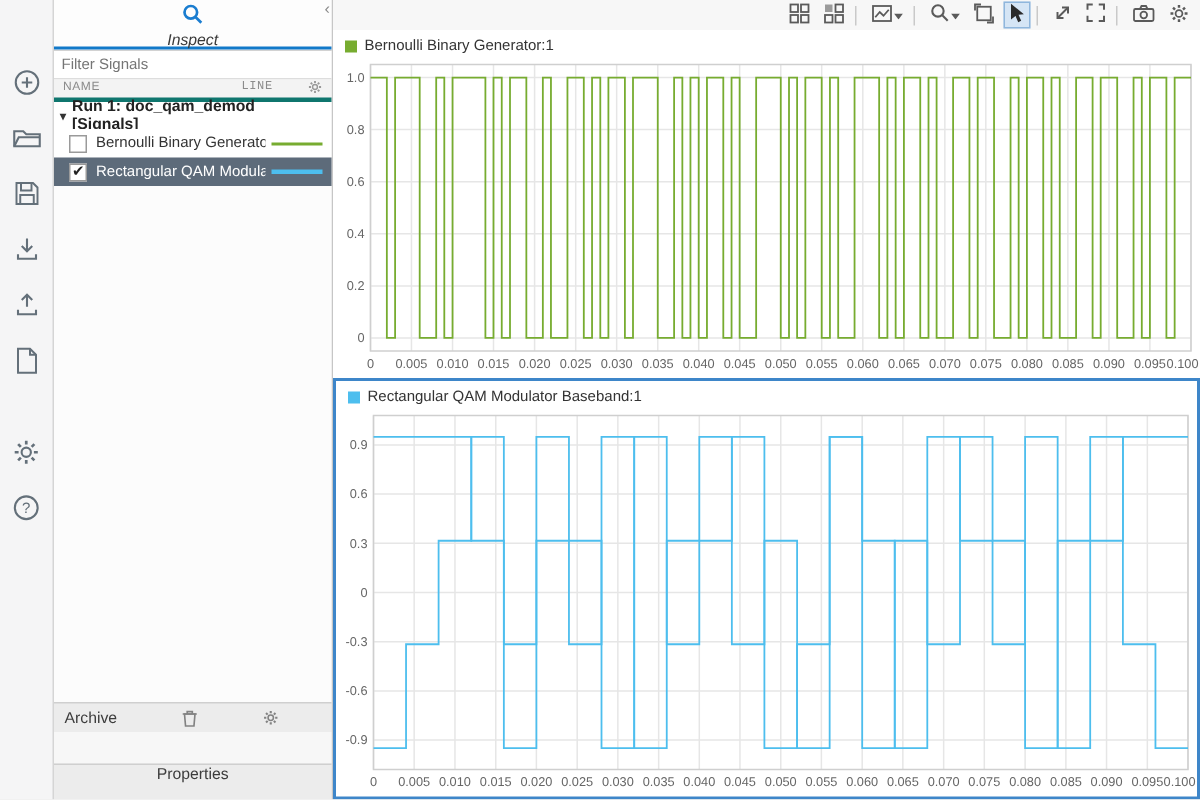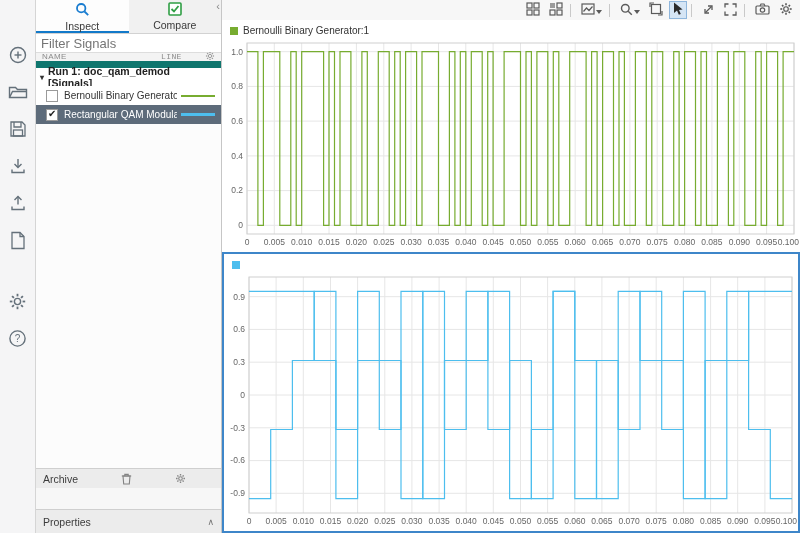--- a/index.html
+++ b/index.html
@@ -9,41 +9,41 @@
 
   
   .icon-strip { position:absolute; left:0; top:0; width:36px; height:533px; background:#f5f5f6; border-right:1px solid #d5d5d5; display:flex; flex-direction:column; align-items:center; padding-top:42px; }
   .strip-btn { width:26px; height:26px; margin-bottom:11px; display:flex; align-items:center; justify-content:center; cursor:pointer; }
   .strip-btn svg { display:block; }
   .gap-above { margin-top:24px; }
 
   
   .panel { position:absolute; left:36px; top:0; width:186px; height:533px; background:#fbfbfb; border-right:1px solid #c6c6c6; display:flex; flex-direction:column; }
   .tabs { position:relative; height:34px; background:#f1f1f1; border-bottom:1px solid #d2d2d2; display:flex; flex:none; }
-  .tab { flex:1; display:flex; flex-direction:column; align-items:center; justify-content:center; gap:1px; cursor:pointer; font-size:10.5px; color:#3a3a3a; }
+  .tab { flex:1; display:flex; flex-direction:column; align-items:center; justify-content:flex-end; gap:1px; cursor:pointer; font-size:10.5px; color:#3a3a3a;font-style:italic; }
   .tab.active { background:#fdfdfd; box-shadow: inset 0 -2px 0 #1279c9; }
   .collapse-arrow { position:absolute; right:1px; top:0px; font-size:11px; color:#8a8a8a; cursor:pointer; line-height:12px; }
   .filter-row { height:19px; border-bottom:1px solid #ddd; background:#fff; padding:1px 5px; flex:none; }
-  .filter-input { width:100%; height:100%; border:none; outline:none; font-size:13px; color:#333; background:transparent; font-family:inherit; }
-  .cols { height:15px; background:#f3f3f3; border-bottom:7px solid #0f766e; display:flex; align-items:flex-end; padding:0 6px; font-size:8px; color:#8b8b8b; letter-spacing:.4px; flex:none; }
+  .filter-input { width:100%; height:100%; border:none; outline:none; font-size:10px; color:#333; background:transparent; font-family:inherit; }
+  .cols { height:15px; background:#f3f3f3; border-bottom:3px solid #0f766e; display:flex; align-items:flex-start; padding:0 6px; font-size:8px; color:#8b8b8b; letter-spacing:.4px; flex:none; }
   .col-name { flex:1; }
   .col-line { width:42px;font-family:Liberation Mono, monospace; }
   .col-gear { width:12px; display:flex; justify-content:flex-end; }
   .run-row { height:18px; display:flex; align-items:center; padding:0 4px; font-weight:bold; font-size:10.5px; color:#222; background:#fff; flex:none; cursor:pointer; }
   .run-caret { font-size:8px; margin-right:4px; color:#333; }
   .sig-row { height:19px; display:flex; align-items:center; padding:0 6px 0 10px; background:#fff; font-size:10px; color:#333; flex:none; cursor:pointer; }
   .sig-row.selected { background:#5d6b7a; color:#fff; }
   .cb { width:12px; height:12px; border:1px solid #9a9a9a; background:#fff; margin-right:6px; flex:none; position:relative; cursor:pointer; }
   .cb.checked::after { content:"\2714"; position:absolute; left:1px; top:-2px; font-size:10px; color:#222; }
   .sig-label { flex:1; white-space:nowrap; overflow:hidden; }
   .swatch { width:34px; height:0; border-top:2px solid #888; flex:none; margin-left:4px; }
   .panel-spacer { flex:1; background:#fcfcfc; }
   .archive-bar,.props-bar { background:#ececec; border-top:1px solid #cfcfcf; display:flex; align-items:center; padding:0 7px; flex:none;gap:36px; }
   .archive-bar { height:20px; }
-  .props-bar { height:24px; }
+  .props-bar { height:24px;flex-direction:column; }
   .bar-label { flex:1; font-size:10.5px; color:#3c3c3c; }
   .bar-icon { margin-left:7px; color:#777; display:flex; align-items:center; cursor:pointer; }
   .chev { font-size:9px; color:#777; }
   .archive-body { height:21px; background:#f7f7f7; flex:none; }
 
   
   .main-toolbar { position:absolute; left:222px; top:0; width:578px; height:20px; background:#f7f7f7; display:flex; align-items:center; justify-content:flex-end; padding-right:4px; }
   .tb-btn { height:18px; min-width:18px; padding:0 2px; display:flex; align-items:center; justify-content:center; margin-left:3px; cursor:pointer; border:1px solid transparent; }
   .tb-btn.active { background:#d5e5f5; border:1px solid #8fb6dc; }
   .tb-sep { width:1px; height:13px; background:#c9c9c9; margin:0 4px; }
@@ -146,27 +146,20 @@
   </div>
 
   <div class="panel">
     <div class="tabs">
       <div class="tab active">
         <span><svg width="15" height="15" viewBox="0 0 15 15" fill="none" stroke="#1a7dd0" stroke-width="1.8">
               <circle cx="6.2" cy="6.2" r="4.2"></circle>
               <line x1="9.5" y1="9.5" x2="13.2" y2="13.2"></line>
             </svg></span>
         <span>Inspect</span>
-      </div>
-      <div class="tab">
-        <span><svg width="14" height="14" viewBox="0 0 14 14">
-              <rect x="1" y="1" width="12" height="12" rx="1" fill="#fff" stroke="#2f9e44" stroke-width="1.6"></rect>
-              <path d="M3.5 7 L6 9.5 L10.5 4" fill="none" stroke="#2f9e44" stroke-width="1.8"></path>
-            </svg></span>
-        <span>Compare</span>
       </div>
       <span class="collapse-arrow">‹</span>
     </div>
     <div class="filter-row">
       <input class="filter-input" type="text" placeholder="Filter Signals" style="">
     </div>
     <div class="cols">
       <span class="col-name">NAME</span>
       <span class="col-line">LINE</span>
       <span class="col-gear">
@@ -386,20 +379,21 @@
           <text x="517.3" y="208" text-anchor="middle" font-size="8.5" fill="#666" font-family="Liberation Sans,sans-serif">0.090</text>
           <text x="544.6" y="208" text-anchor="middle" font-size="8.5" fill="#666" font-family="Liberation Sans,sans-serif">0.095</text>
           <text x="577" y="208" text-anchor="end" font-size="8.5" fill="#666" font-family="Liberation Sans,sans-serif">0.100</text>
         </svg>
       </div>
   </div>
 
   <div class="plot selected" id="plot-1">
     <div class="legend">
       <span class="legend-swatch" style="background: rgb(77, 190, 238);"></span>
+      <span class="legend-label">Rectangular QAM Modulator Baseband:1</span>
     </div>
     <div class="chart" id="chart-1">
         <svg width="574" height="260" viewBox="0 0 574 260">
           <line x1="25.0" y1="6" x2="25.0" y2="242" stroke="#e6e6e6" stroke-width="1"></line>
           <line x1="52.1" y1="6" x2="52.1" y2="242" stroke="#e6e6e6" stroke-width="1"></line>
           <line x1="79.3" y1="6" x2="79.3" y2="242" stroke="#e6e6e6" stroke-width="1"></line>
           <line x1="106.5" y1="6" x2="106.5" y2="242" stroke="#e6e6e6" stroke-width="1"></line>
           <line x1="133.6" y1="6" x2="133.6" y2="242" stroke="#e6e6e6" stroke-width="1"></line>
           <line x1="160.8" y1="6" x2="160.8" y2="242" stroke="#e6e6e6" stroke-width="1"></line>
           <line x1="187.9" y1="6" x2="187.9" y2="242" stroke="#e6e6e6" stroke-width="1"></line>

